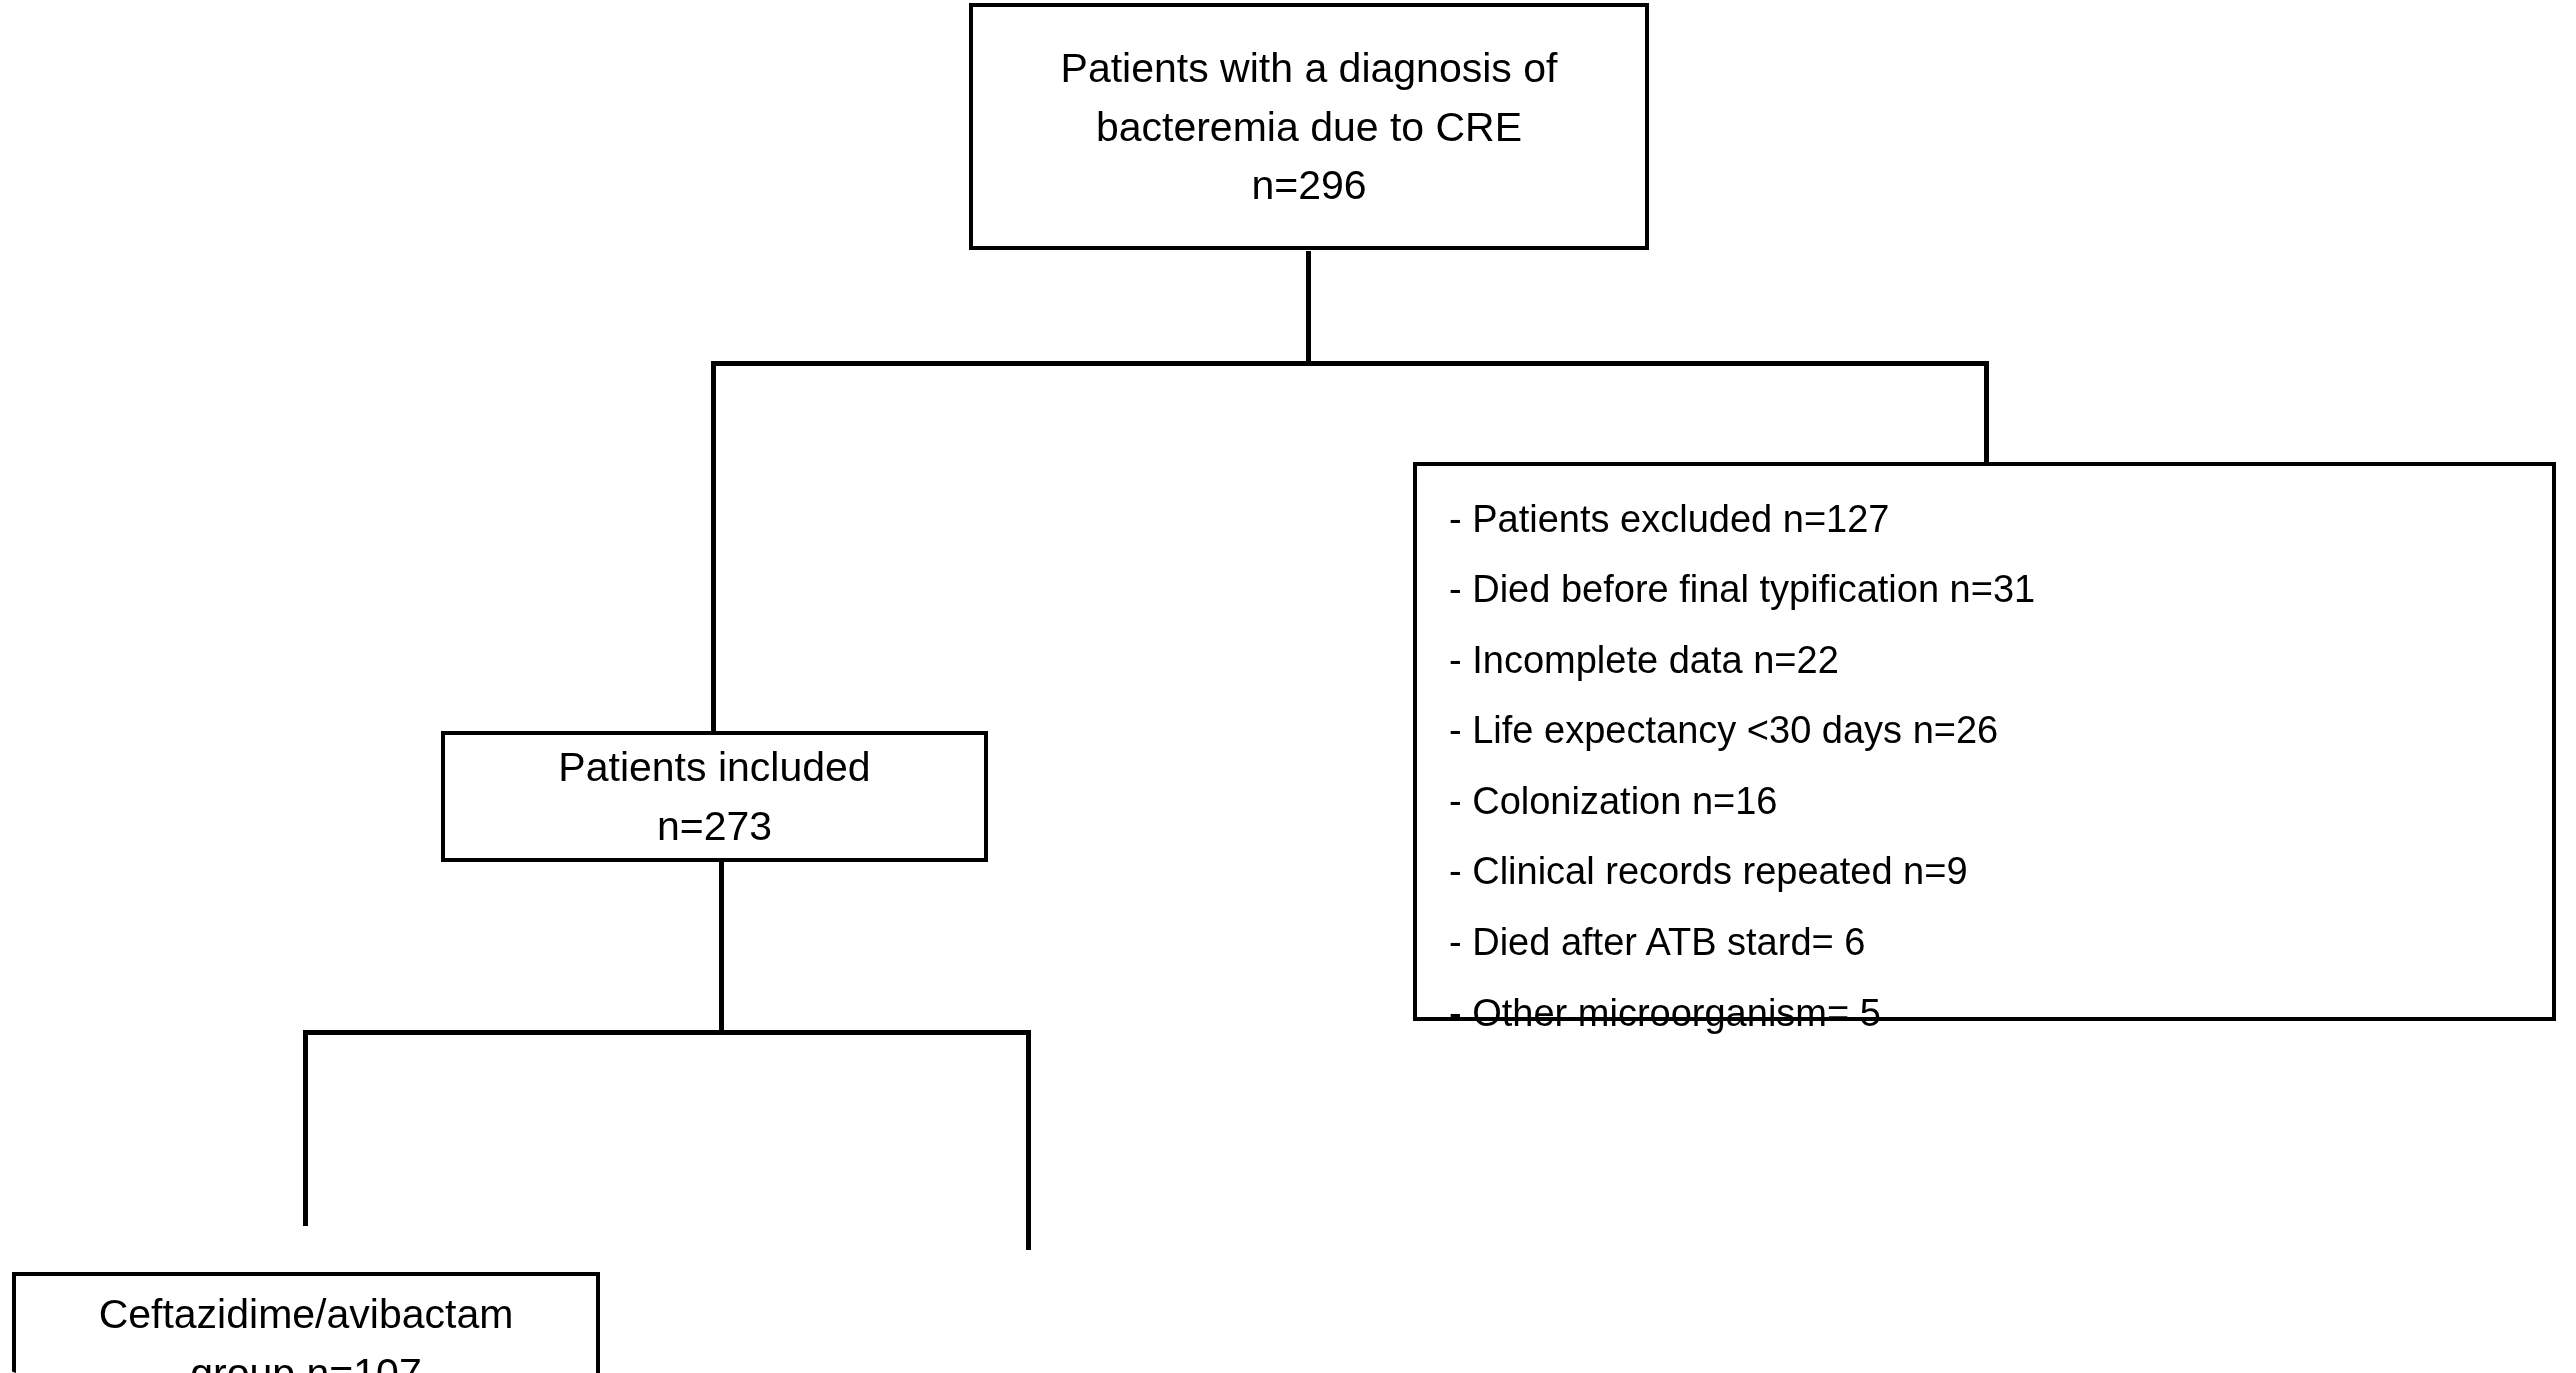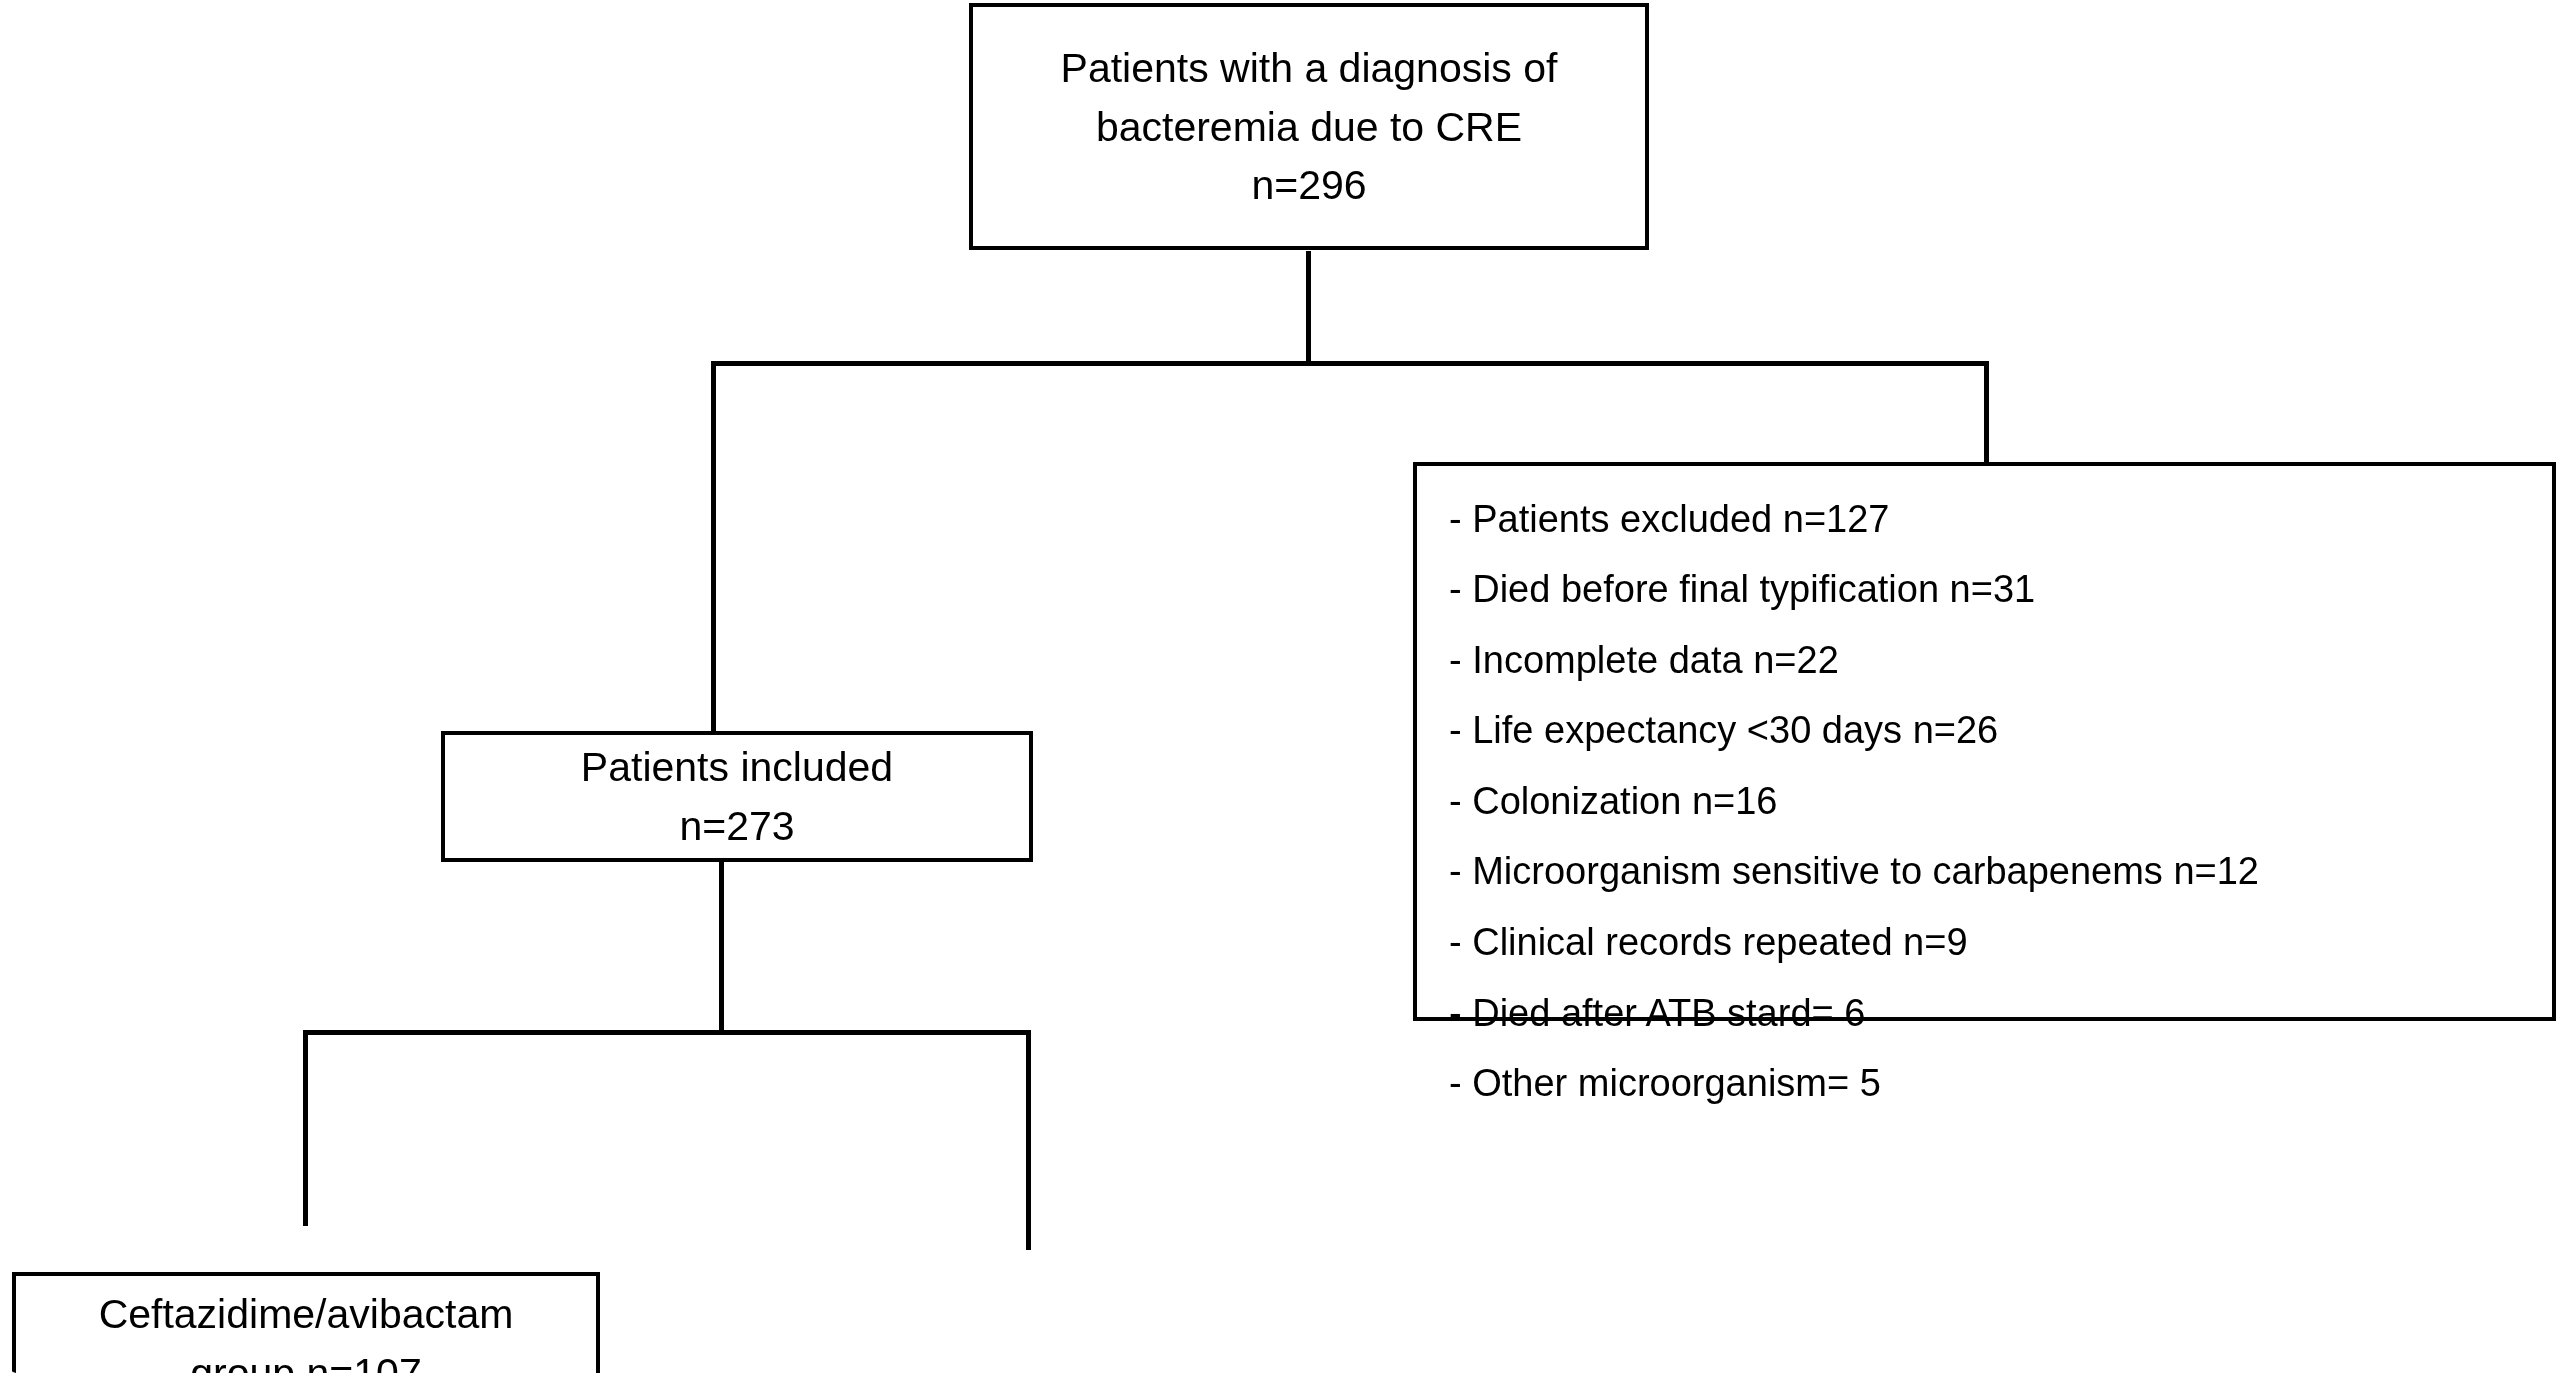--- a/index.html
+++ b/index.html
@@ -42,21 +42,21 @@
     top: 3.3px;
     width: 680px;
     height: 247px;
     font-size: 41px;
   }
 
   
   #node-included {
     left: 441px;
     top: 731px;
-    width: 592px;
+    width: 547px;
     height: 131px;
     font-size: 41px;
   }
 
   
   #node-excluded {
     left: 1413px;
     top: 462px;
     width: 1143px;
     height: 559px;
@@ -133,21 +133,20 @@
     <span class="line">bacteremia due to CRE</span>
     <span class="line">n=296</span>
   </div>
 
   <div class="node" id="node-excluded">
     <span class="excl-item">- Patients excluded n=127</span>
     <span class="excl-item">- Died before final typification n=31</span>
     <span class="excl-item">- Incomplete data n=22</span>
     <span class="excl-item">- Life expectancy &lt;30 days n=26</span>
     <span class="excl-item">- Colonization n=16</span>
-    <span class="excl-item">- Microorganism sensitive to carbapenems n=12</span>
     <span class="excl-item">- Clinical records repeated n=9</span>
     <span class="excl-item">- Died after ATB stard= 6</span>
     <span class="excl-item">- Other microorganism= 5</span>
   </div>
 
   <div class="node" id="node-included">
     <span class="line">Patients included</span>
     <span class="line">n=273</span>
   </div>
 

